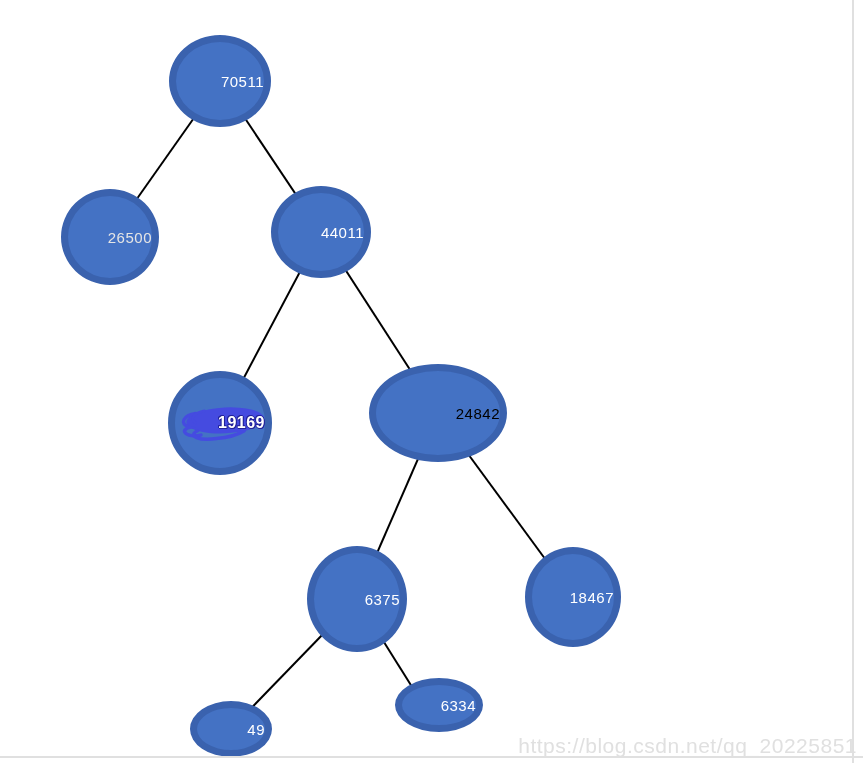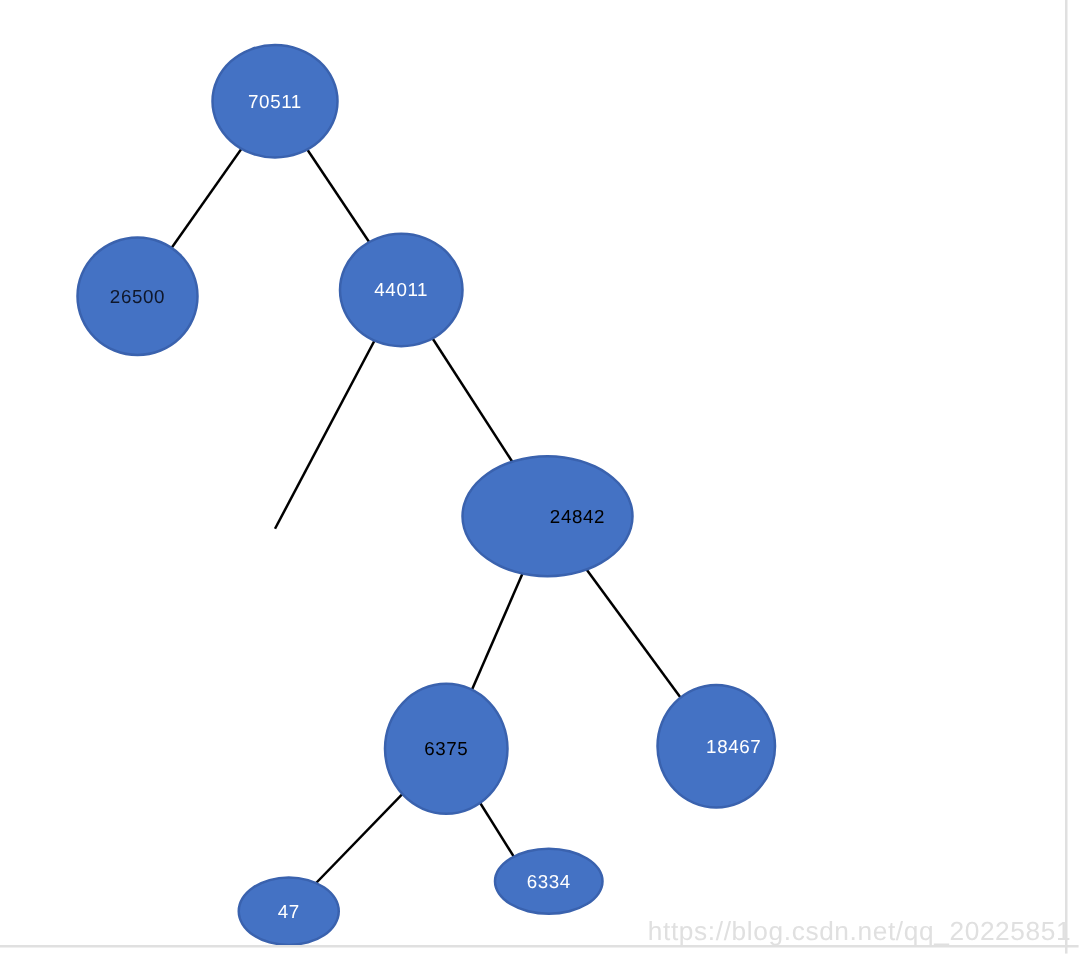--- a/index.html
+++ b/index.html
@@ -16,26 +16,26 @@
   .edges {
     position: absolute;
     left: 0; top: 0;
     width: 863px; height: 763px;
     z-index: 1;
   }
 
   .node {
     position: absolute;
     border-radius: 50%;
-    border: 2px solid #7f1d1d;
+    border: 7px solid #7f1d1d;
     background: #4472c4;
     box-sizing: border-box;
     display: flex;
     align-items: center;
-    justify-content: center;
+    justify-content: flex-end;
     z-index: 2;
   }
 
   .label {
     font-size: 15px;
     color: #ffffff;
     letter-spacing: 0.5px;
     position: relative;
     z-index: 2;
     white-space: nowrap;
@@ -109,42 +109,51 @@
     <line x1="438" y1="413" x2="573" y2="597" stroke="#000000" stroke-width="2"></line>
     <line x1="357" y1="599" x2="231" y2="729" stroke="#000000" stroke-width="2"></line>
     <line x1="357" y1="599" x2="439" y2="730" stroke="#000000" stroke-width="2"></line>
   </svg>
 
   <div class="node" id="node-70511" style="background: rgb(68, 114, 196); border-color: rgb(58, 98, 174);">
     <span class="label" style="color: rgb(255, 255, 255);">70511</span>
   </div>
 
   <div class="node" id="node-26500" style="background: rgb(68, 114, 196); border-color: rgb(58, 98, 174);">
-    <span class="label" style="color: #0f172a;">26500</span>
+    <span class="label" style="color: #e5e5e5;">26500</span>
   </div>
 
   <div class="node" id="node-44011" style="background: rgb(68, 114, 196); border-color: rgb(58, 98, 174);">
     <span class="label" style="color: #ffffff;">44011</span>
   </div>
 
+  <div class="node" id="node-19169" style="background: rgb(68, 114, 196); border-color: rgb(58, 98, 174);">
+    <svg class="scribble" viewBox="0 0 104 104">
+      <ellipse class="scrib-fill" cx="58" cy="49" rx="45" ry="15" transform="rotate(-3 58 49)" fill="#454be0"></ellipse>
+      <path class="scrib-line" d="M24,41 C10,43 4,53 17,57 C5,60 12,69 30,66" fill="none" stroke="#454be0" stroke-width="4" stroke-linecap="round"></path>
+      <path class="scrib-line" d="M26,61 C14,67 28,73 48,70 C60,69 72,66 80,61" fill="none" stroke="#454be0" stroke-width="4" stroke-linecap="round"></path>
+      <path class="scrib-line" d="M34,38 C22,40 16,48 24,52" fill="none" stroke="#454be0" stroke-width="3" stroke-linecap="round"></path>
+    </svg>
+    <span class="label hl" style="color: rgb(255, 255, 255);">19169</span>
+  </div>
 
   <div class="node" id="node-24842" style="background: rgb(68, 114, 196); border-color: rgb(58, 98, 174);">
     <span class="label" style="color: #000000; margin-left: 48px;">24842</span>
   </div>
 
   <div class="node" id="node-6375" style="background: rgb(68, 114, 196); border-color: rgb(58, 98, 174);">
-    <span class="label" style="color: #000000;">6375</span>
+    <span class="label" style="color: #ffffff;">6375</span>
   </div>
 
   <div class="node" id="node-18467" style="background: rgb(68, 114, 196); border-color: rgb(58, 98, 174);">
     <span class="label" style="color: rgb(255, 255, 255); margin-left: 28px;">18467</span>
   </div>
 
   <div class="node" id="node-41" style="background: rgb(68, 114, 196); border-color: rgb(58, 98, 174);">
-    <span class="label" style="color: rgb(255, 255, 255);">47</span>
+    <span class="label" style="color: rgb(255, 255, 255);">49</span>
   </div>
 
   <div class="node" id="node-6334" style="background: rgb(68, 114, 196); border-color: rgb(58, 98, 174);">
     <span class="label" style="color: rgb(255, 255, 255);">6334</span>
   </div>
 
   <div class="page-edge-right" style="background: rgb(224, 224, 224);"></div>
   <div class="page-edge-bottom" style="background: rgb(224, 224, 224);"></div>
 
   <div class="watermark" style="color: rgb(224, 224, 224);">https://blog.csdn.net/qq_20225851</div>

